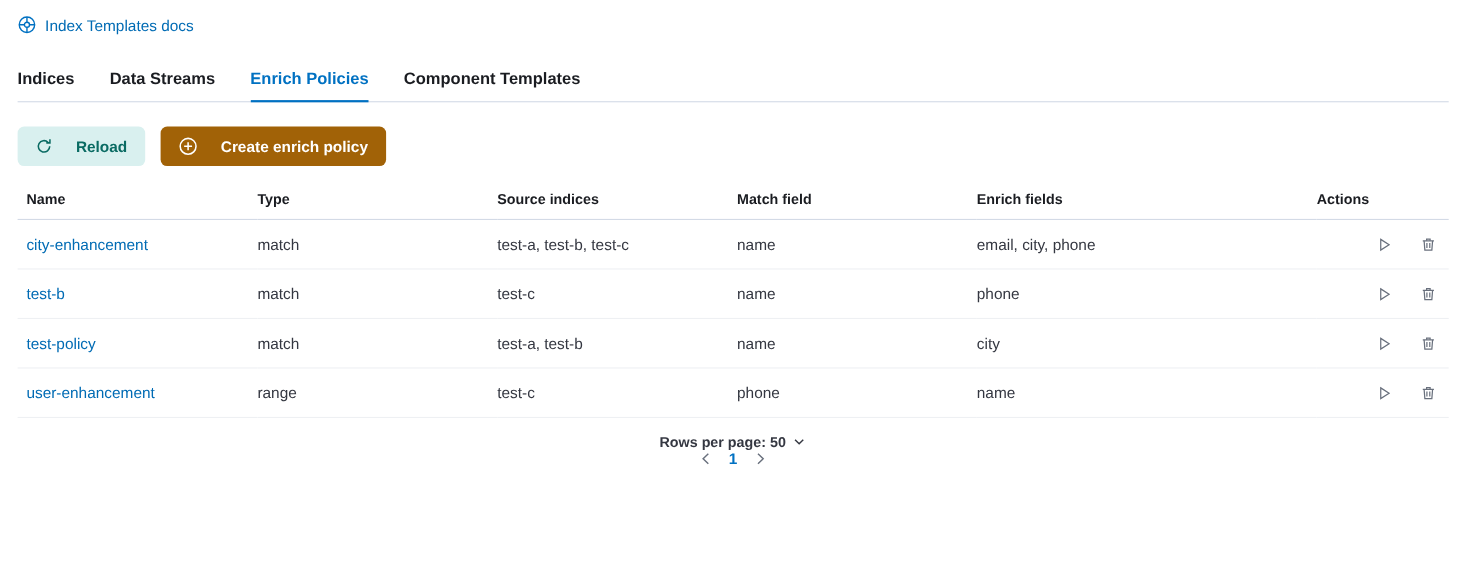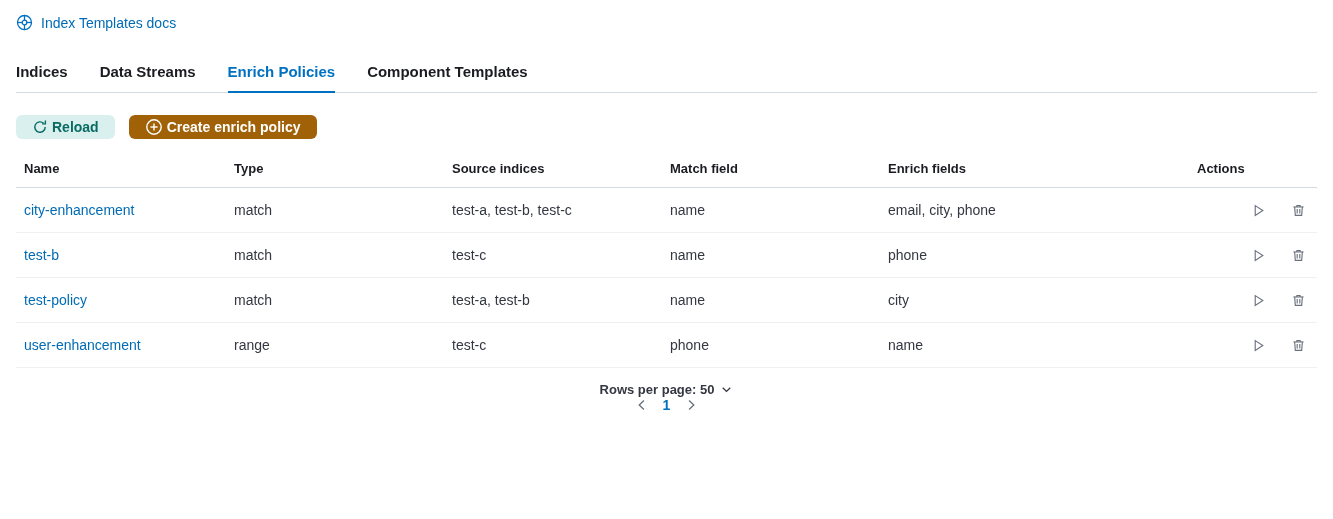--- a/index.html
+++ b/index.html
@@ -112,25 +112,25 @@
     background: transparent;
     font-size: 14px;
     font-family: "Liberation Sans", sans-serif;
     color: #343741;
     width: 100%;
     height: 100%;
   }
   .search-input::placeholder { color: #69707d; }
 
   .btn {
-    height: 24px;
+    height: 36px;
     border-radius: 6px;
     display: inline-flex;
     align-items: center;
-    gap: 4px;
+    gap: 21px;
     padding: 0 16px;
     font-size: 14px;
     font-weight: 700;
     cursor: pointer;
     border: none;
     white-space: nowrap;
     font-family: "Liberation Sans", sans-serif;
   }
   .btn-reload {
     background: #d9f0ef;

